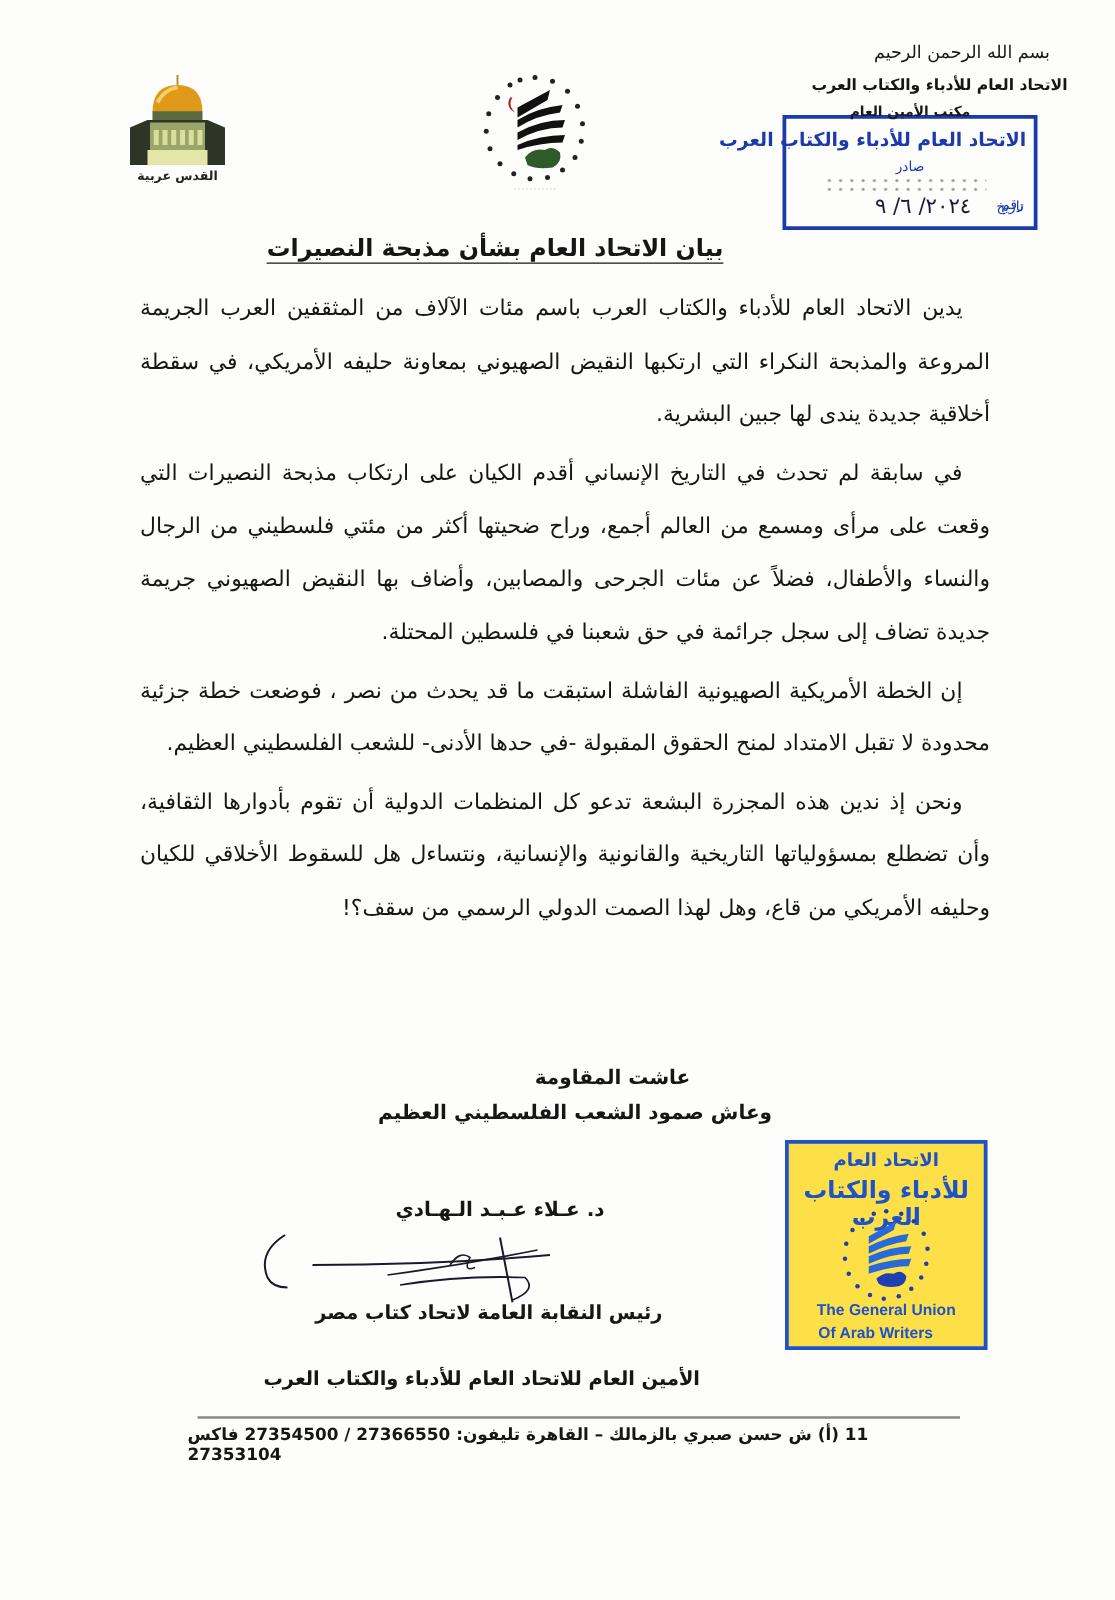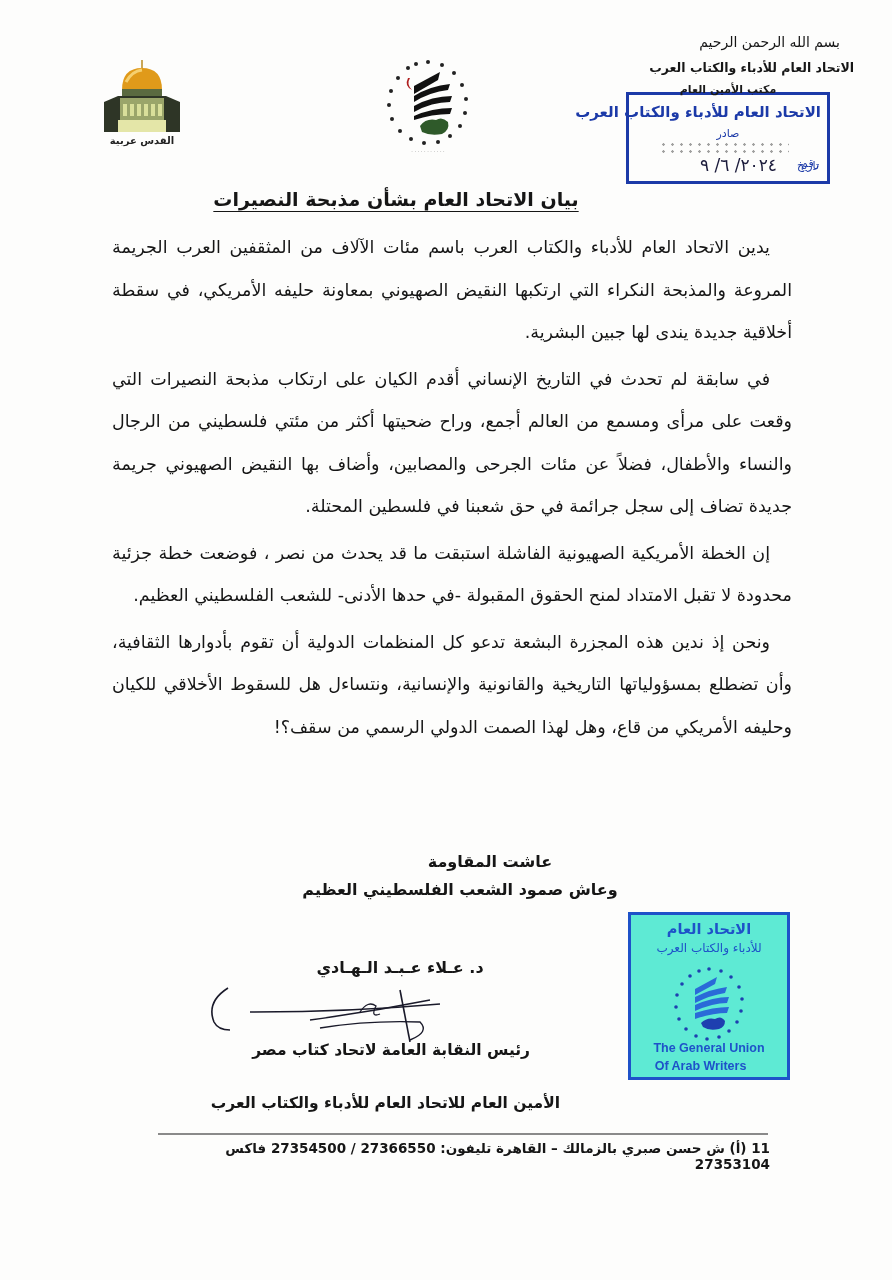--- a/index.html
+++ b/index.html
@@ -43,31 +43,31 @@
 
   
   #signer-name { left:270px; top:958px; width:260px; text-align:center; font-size:16px; font-weight:bold; letter-spacing:1px; }
   #signature { left:200px; top:982px; width:300px; height:60px; }
   #signer-title-1 { left:180px; top:1094px; width:380px; text-align:right; font-size:15.5px; font-weight:bold; }
   #signer-title-2 { left:220px; top:1041px; width:310px; text-align:right; font-size:15.5px; font-weight:bold; }
 
   
   #seal {
     left:628px; top:912px; width:162px; height:168px; border:3px solid #1e52c9; box-sizing:border-box; color:#1e52c9;
-    background:#5eead4;
+    background:#fde047;
   }
   #seal .seal-ar-1 { position:absolute; top:6px; left:0; right:0; text-align:center; font-size:14.5px; font-weight:bold; }
-  #seal .seal-ar-2 { position:absolute; top:26px; left:0; right:0; text-align:center; font-size:12px; font-weight:normal; }
+  #seal .seal-ar-2 { position:absolute; top:26px; left:0; right:0; text-align:center; font-size:19px; font-weight:bold; }
   #seal .seal-logo { position:absolute; top:50px; left:36px; width:84px; height:80px; }
   #seal .seal-en-1 { position:absolute; top:126px; left:0; right:0; text-align:center; font-size:12.5px; font-weight:bold; font-family:"Liberation Sans", sans-serif; }
   #seal .seal-en-2 { position:absolute; top:144px; left:0; right:17px; text-align:center; font-size:12.5px; font-weight:bold; font-family:"Liberation Sans", sans-serif; }
 
   
   #footer-rule { left:158px; top:1133px; width:610px; height:0; border-top:2px solid #8a8a8a; }
-  #footer-address { left:150px; top:1140px; width:620px; text-align:right; font-size:13.5px; font-weight:bold; }
+  #footer-address { left:150px; top:1140px; width:620px; text-align:left; font-size:13.5px; font-weight:bold; }
 </style>
 </head>
 <body>
 
 <div id="basmala" class="abs rtl">بسم الله الرحمن الرحيم</div>
 <div id="union-hdr" class="abs rtl">الاتحاد العام للأدباء والكتاب العرب</div>
 
 <div id="office-stamp" class="abs rtl">
   <div class="office-label">مكتب الأمين العام</div>
   <div class="stamp-title">الاتحاد العام للأدباء والكتاب العرب</div>

